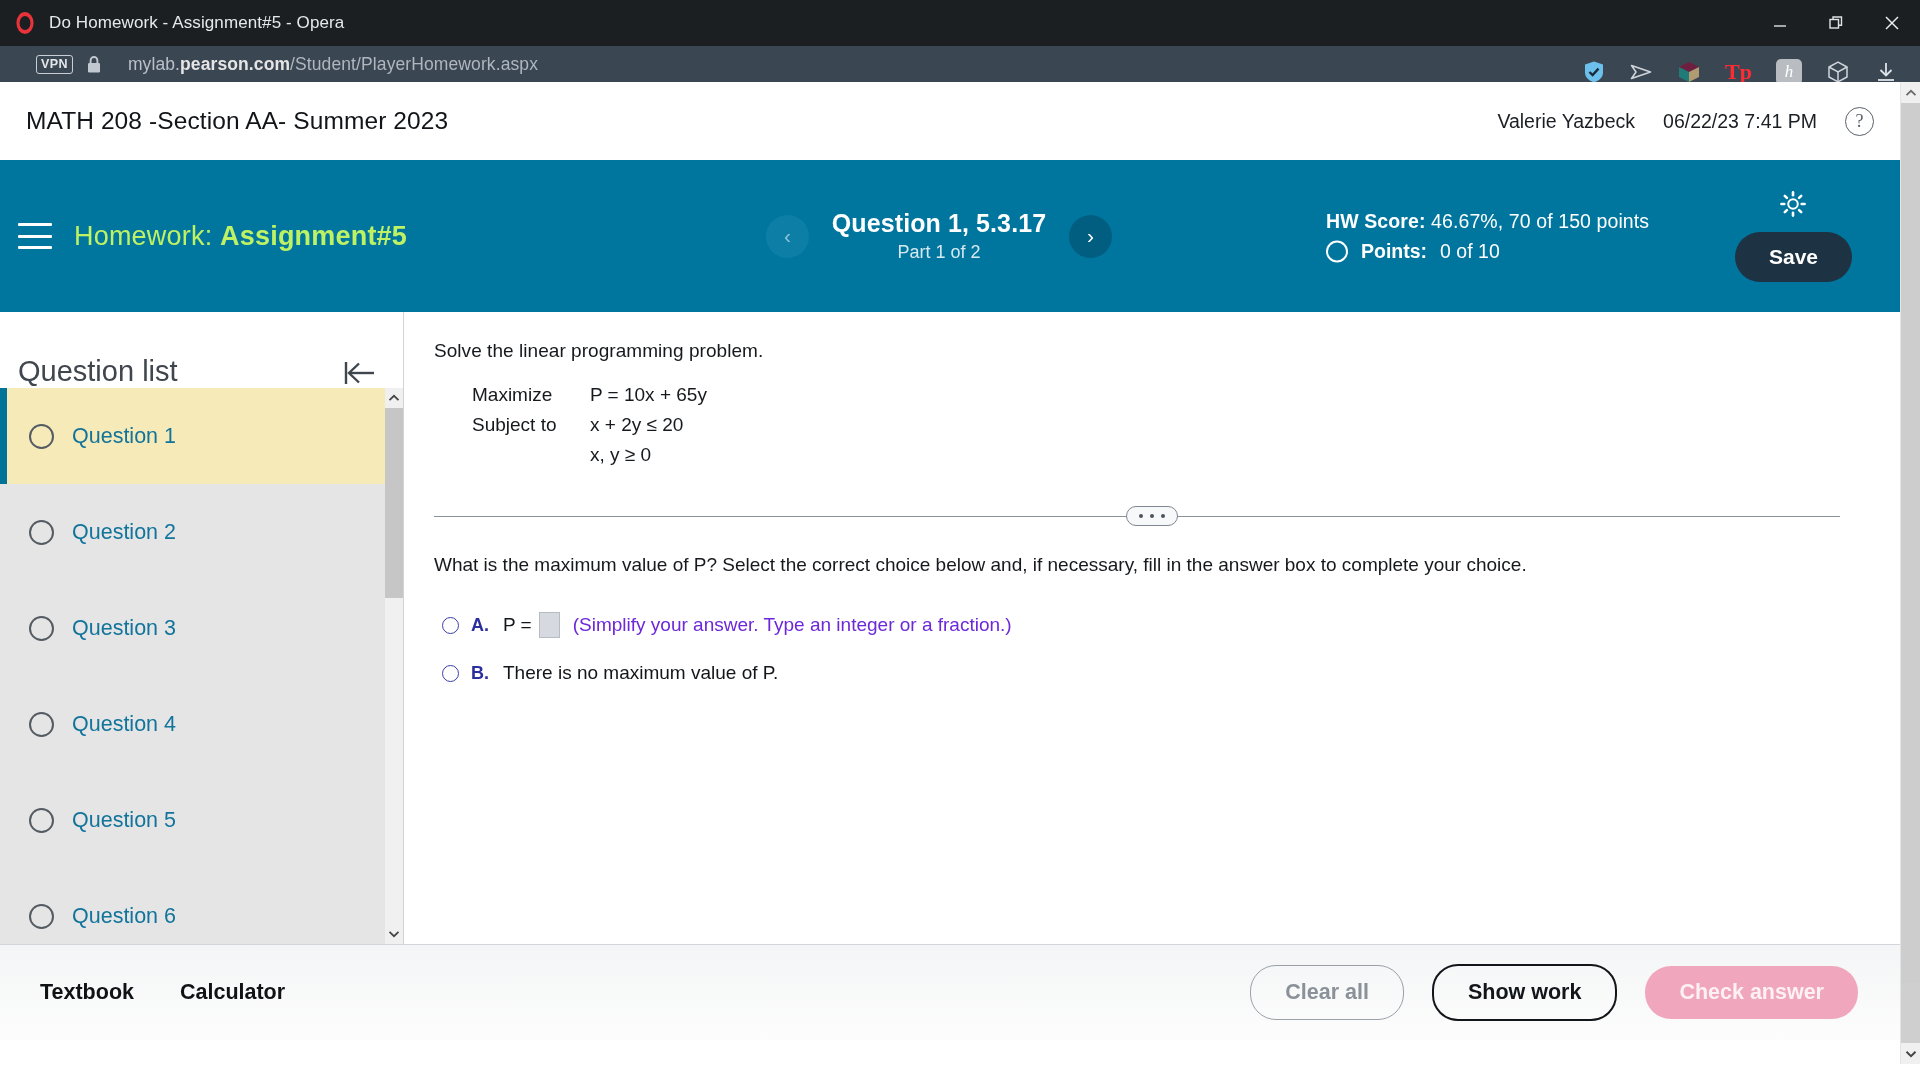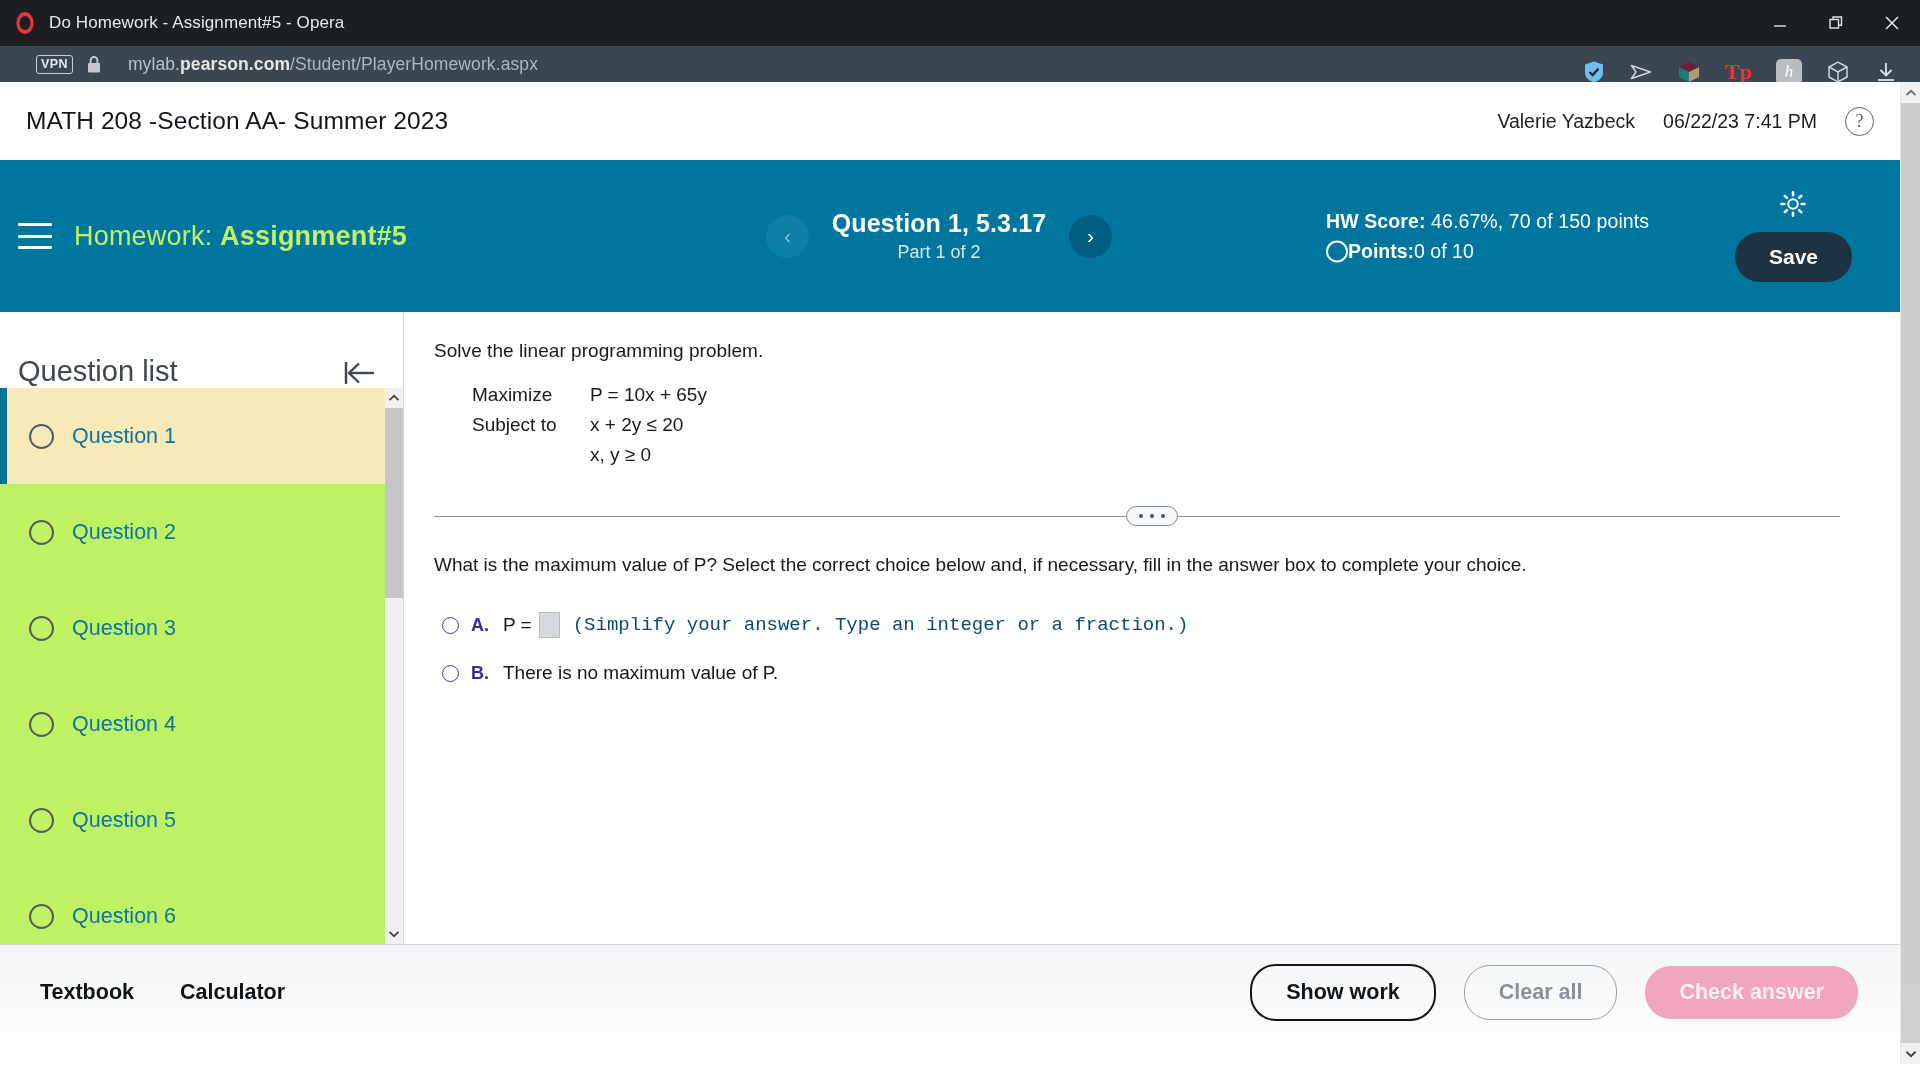--- a/index.html
+++ b/index.html
@@ -122,21 +122,21 @@
   .qnav-title { color: #fff; font-size: 25px; font-weight: 700; letter-spacing: 0.1px; }
   .qnav-sub { color: #d6e9f1; font-size: 18px; margin-top: 4px; }
 
   .score-box {
     position: absolute; left: 1326px; top: 50%; transform: translateY(-50%);
     color: #fff;
   }
   .score-line1 { font-size: 19.5px; letter-spacing: 0.1px; }
   .score-line1 b { font-weight: 700; }
   .score-line2 {
-    margin-top: 7px; display: flex; align-items: center; 
+    margin-top: 7px; display: flex; align-items: center; gap: 13px;
     font-size: 19.5px;
   }
   .score-line2 b { font-weight: 700; }
   .score-ring {
     width: 22px; height: 22px; border: 2.3px solid #ffffff; border-radius: 50%;
   }
 
   .hw-right {
     position: absolute; right: 48px; top: 50%; transform: translateY(-50%);
     display: flex; flex-direction: column; align-items: center; gap: 10px;
@@ -159,21 +159,21 @@
     padding: 0 26px 0 18px;
   }
   .qlist-title { font-size: 29px; color: #40464d; font-weight: 400; }
   .collapse-icon { display:flex; align-items:center; }
 
   .qlist-scrollarea { position: relative; flex: 1; overflow: hidden; }
   .qitems { position: absolute; left:0; top:0; width: 386px; }
   .qitem {
     height: 96px; display: flex; align-items: center; gap: 18px;
     padding-left: 22px; border-left: 7px solid transparent;
-    background: #bef264;
+    background: #e5e5e5;
   }
   .qitem.active { background: #f6eab8; border-left-color: #007396; }
   .qitem .ring {
     width: 25px; height: 25px; border: 2.4px solid #545b63; border-radius: 50%;
     flex: none;
   }
   .qitem .qlabel { color: #12749b; font-size: 21.5px; }
 
   .qlist-sb {
     position: absolute; right: 0; top: 0; width: 18px; height: 100%;
@@ -226,21 +226,21 @@
   .choice .radio {
     width: 17px; height: 17px; border: 1.7px solid #3a3fa8; border-radius: 50%; flex:none;
   }
   .choice .letter { color: #2b2f9e; font-size: 18px; font-weight: 700; width: 20px; }
   .choice-body { display: flex; align-items: center; gap: 7px; font-size: 19px; }
   .choice-a .ptxt { color: #12161a; }
   .answer-box {
     width: 21px; height: 26px; background: #d6dae0; border: 1px solid #b6bcc4;
     display: inline-block;
   }
-  .hint { color: #0c4a6e; font-size: 19px; margin-left: 6px; font-family: Liberation Mono, monospace; }
+  .hint { color: #6d28d9; font-size: 19px; margin-left: 6px; }
   .choice-b .btxt { color: #12161a; font-size: 19px; }
 
   
   .bottombar {
     height: 96px; border-top: 1px solid #d2d6da;
     background: linear-gradient(#f4f5f6, #fdfdfd);
     display: flex; align-items: center; justify-content: space-between;
     padding: 0 42px 0 40px; position: relative;
   }
   .bb-left { display: flex; align-items: center; gap: 46px; }
@@ -500,22 +500,22 @@
         </div>
       </div>
     </div>
 
     <div class="bottombar">
       <div class="bb-left">
         <div class="bb-link">Textbook</div>
         <div class="bb-link">Calculator</div>
       </div>
       <div class="bb-right">
+        <button class="btn btn-clear">Clear all</button>
         <button class="btn btn-showwork">Show work</button>
-        <button class="btn btn-clear">Clear all</button>
         <button class="btn btn-check">Check answer</button>
       </div>
     </div>
 
   </div>
 
   <div class="page-scroll-track">
     <div class="psb-arrow top">
       <svg width="12" height="8" viewBox="0 0 12 8">
           <polyline points="1.5,6.2 6,1.8 10.5,6.2" fill="none" stroke="#6b6b6b" stroke-width="1.7"></polyline>

